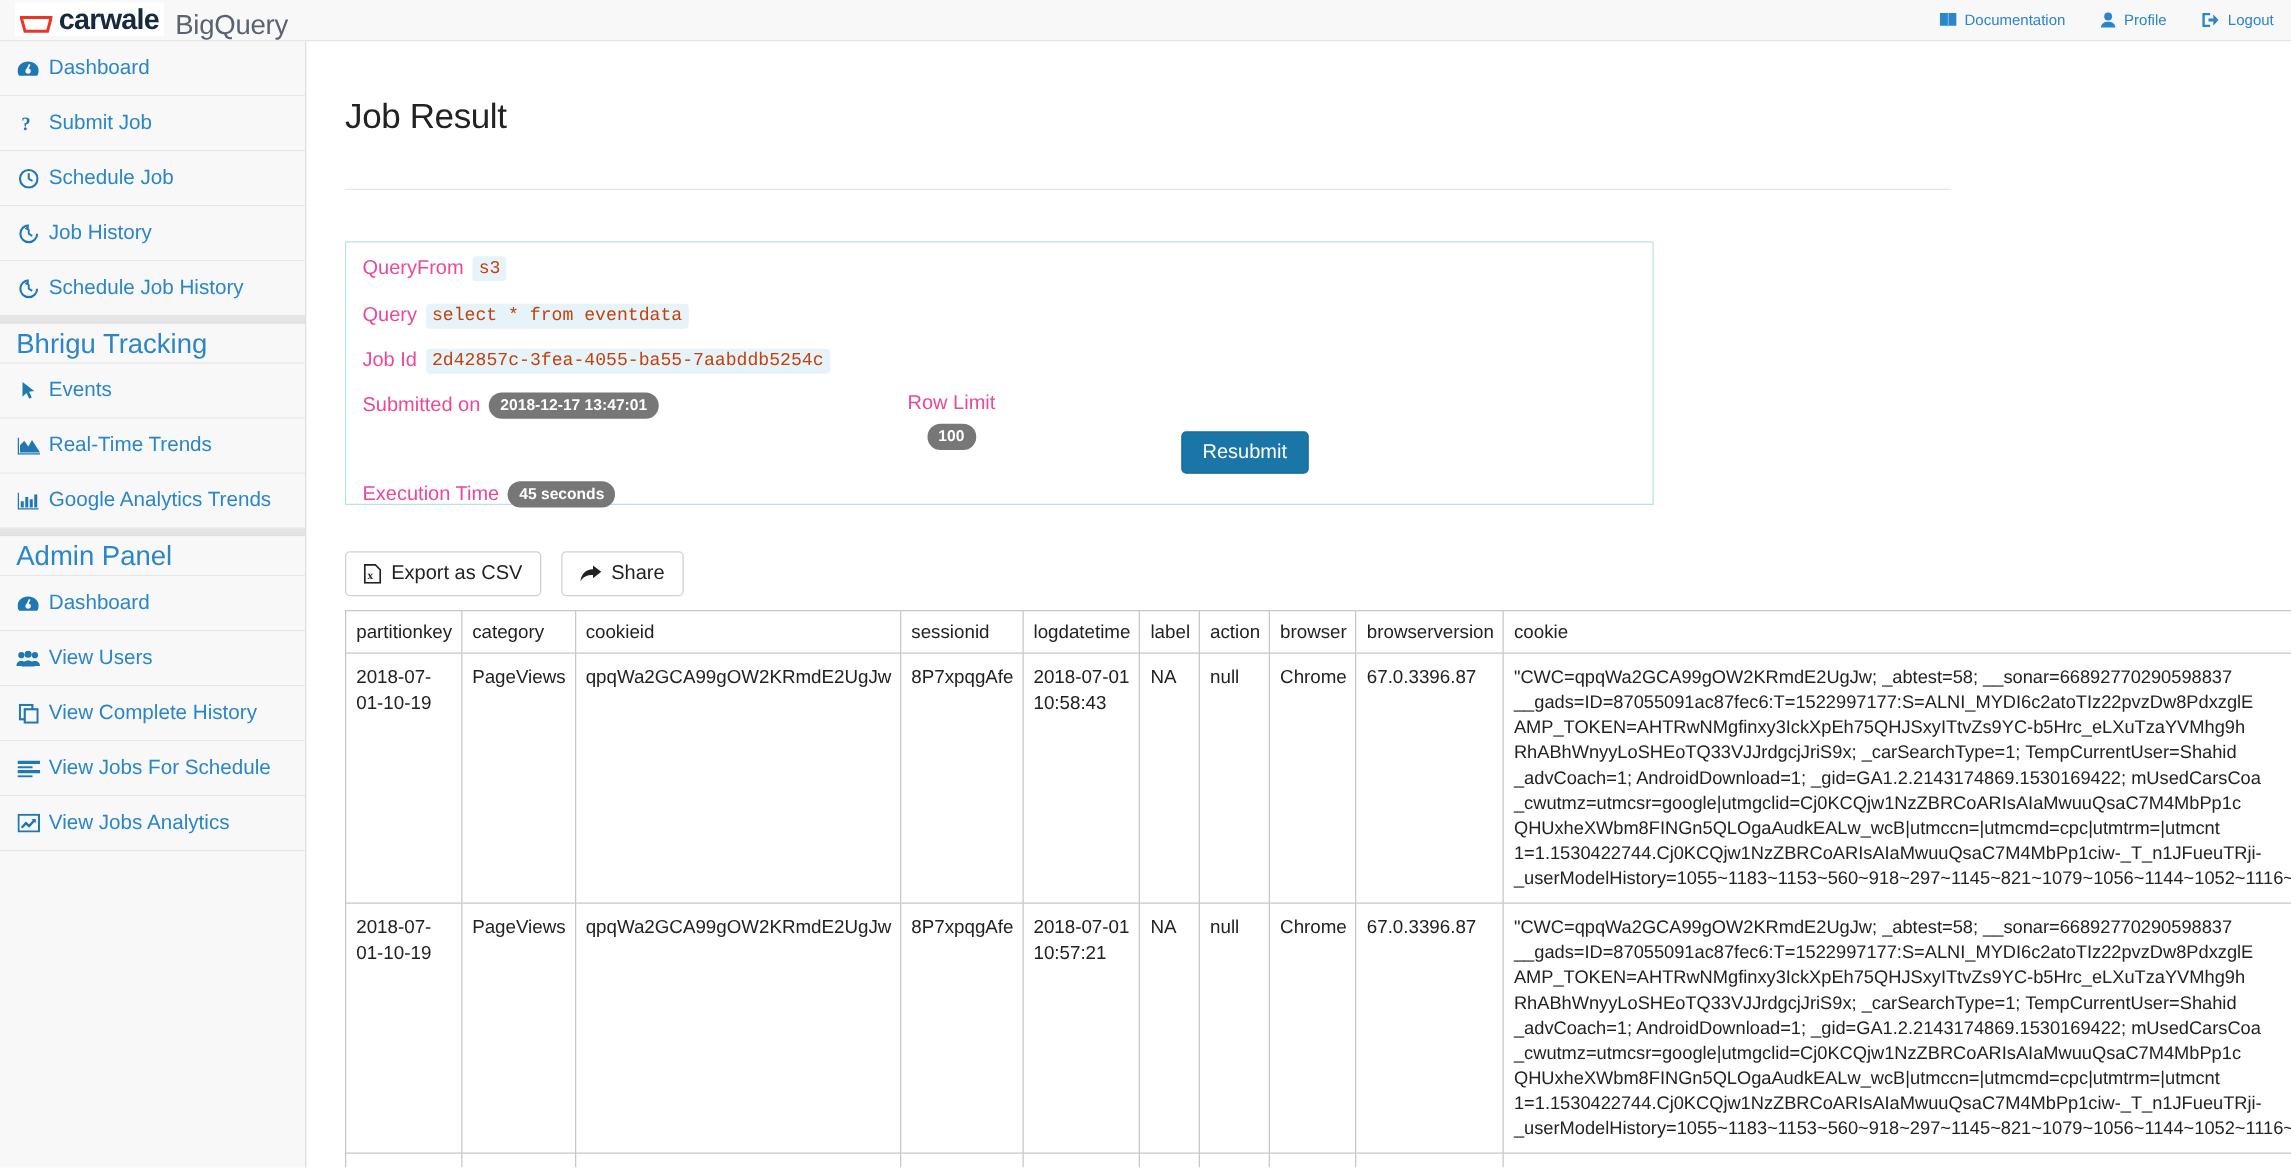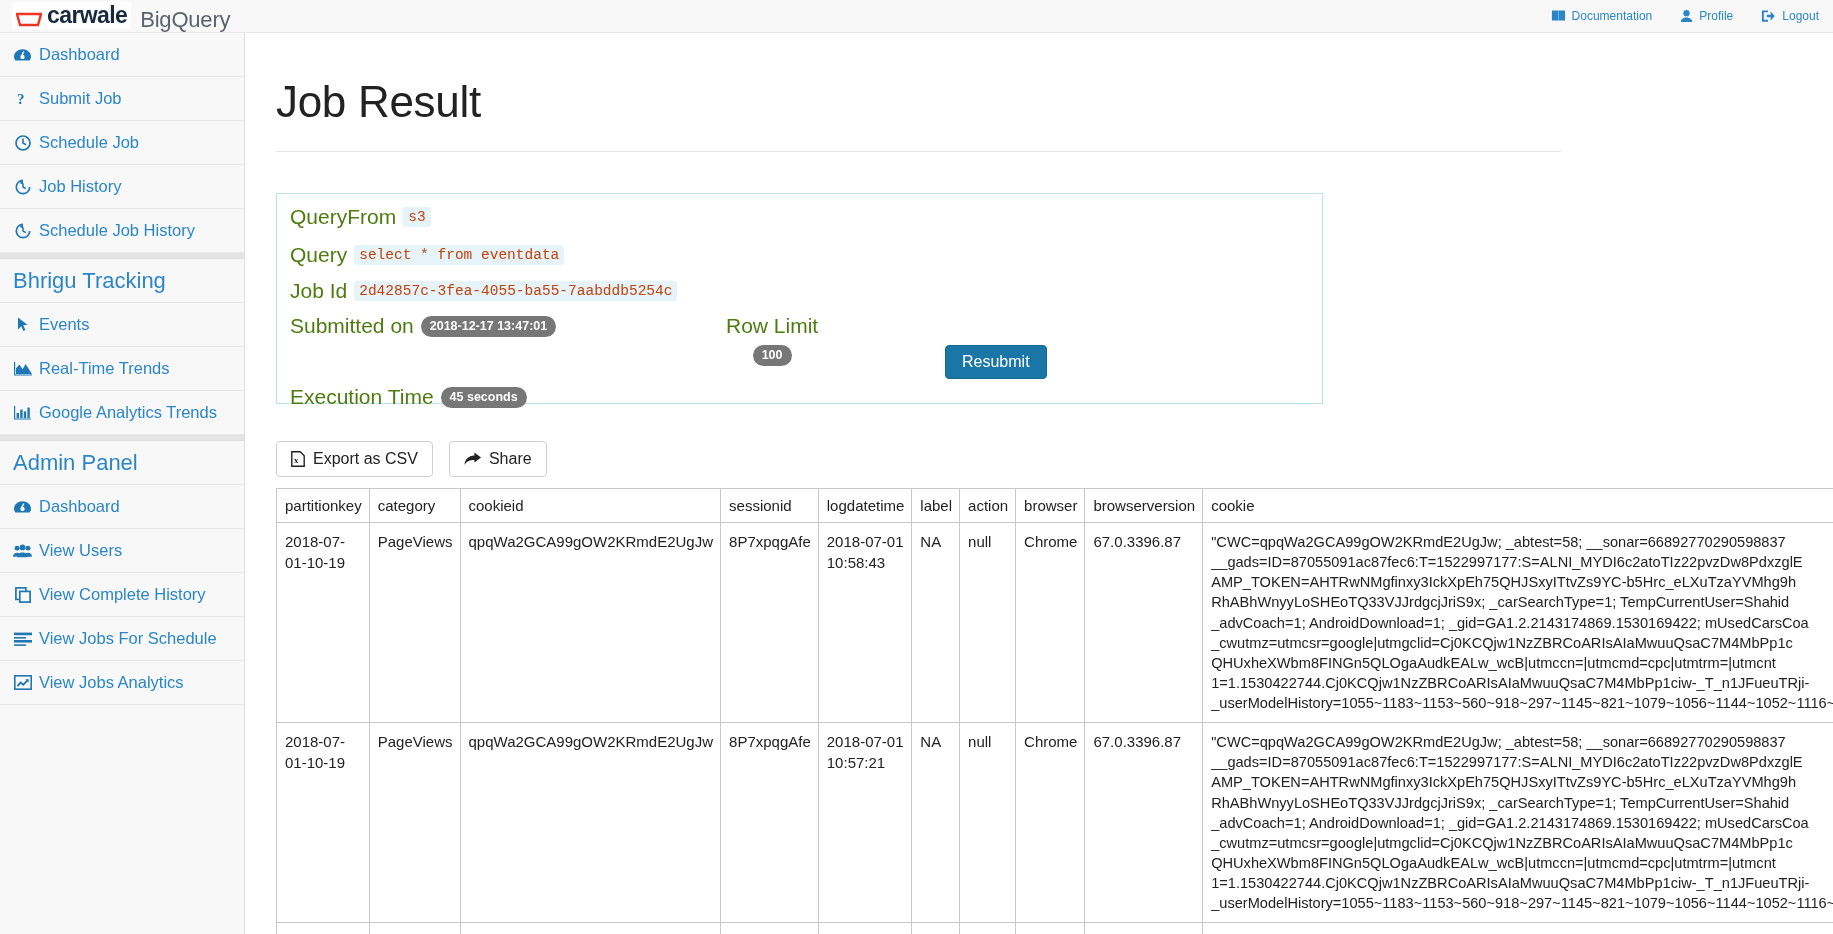--- a/index.html
+++ b/index.html
@@ -71,58 +71,58 @@
     color: #2a86c8; font-size: 16.5px;
     cursor: pointer;
     background: #f8f8f8;
   }
   .side-item .ico {
     width: 19px; display:flex; align-items:center; justify-content:center;
     color:#1f77b4;
   }
   .side-item .ico svg { display:block; fill:#1f77b4; }
   .side-head {
-    height: 44px;
+    height: 32px;
     display: flex; align-items: center;
     padding-left: 13px;
     color: #2a86c8; font-size: 22px;
     border-bottom: 1px solid #e6e6e6;
     background: #f8f8f8;
   }
   .side-gap {
     height: 6px; background: #e4e4e4;
     border-bottom: 1px solid #dedede;
   }
 
   
   .main {
     position: absolute; top: 33px; left: 246px;
     width: 1587px; height: 901px;
     background: #ffffff;
     overflow: hidden;
   }
   .page-title {
     position: absolute; left: 30px; top: 44px;
-    font-size: 44px; color: #222; font-weight: normal;
+    font-size: 28px; color: #222; font-weight: normal;
     letter-spacing: -0.3px;
   }
   .title-rule {
     position: absolute; left: 30px; top: 118px;
     width: 1285px; height: 1px; background: #e5e5e5;
   }
 
   
   .info-panel {
     position: absolute; left: 30px; top: 160px;
     width: 1047px; height: 211px;
     border: 1px solid #b9e1ea;
     background: #ffffff;
   }
   .info-row { position: absolute; display: flex; align-items: center; gap: 7px; }
-  .info-label { color: #4d7c0f; font-size: 21px; }
+  .info-label { color: #ec4899; font-size: 16px; }
   .code-chip {
     background: #e6f3f8; color: #c2410c;
     font-family: "Liberation Mono", monospace;
     font-size: 14.5px; padding: 2px 5px;
     border-radius: 3px; white-space: nowrap;
   }
   .badge-grey {
     background: #777777; color: #ffffff;
     font-size: 12.5px; font-weight: bold;
     padding: 3px 9px 4px; border-radius: 11px;

